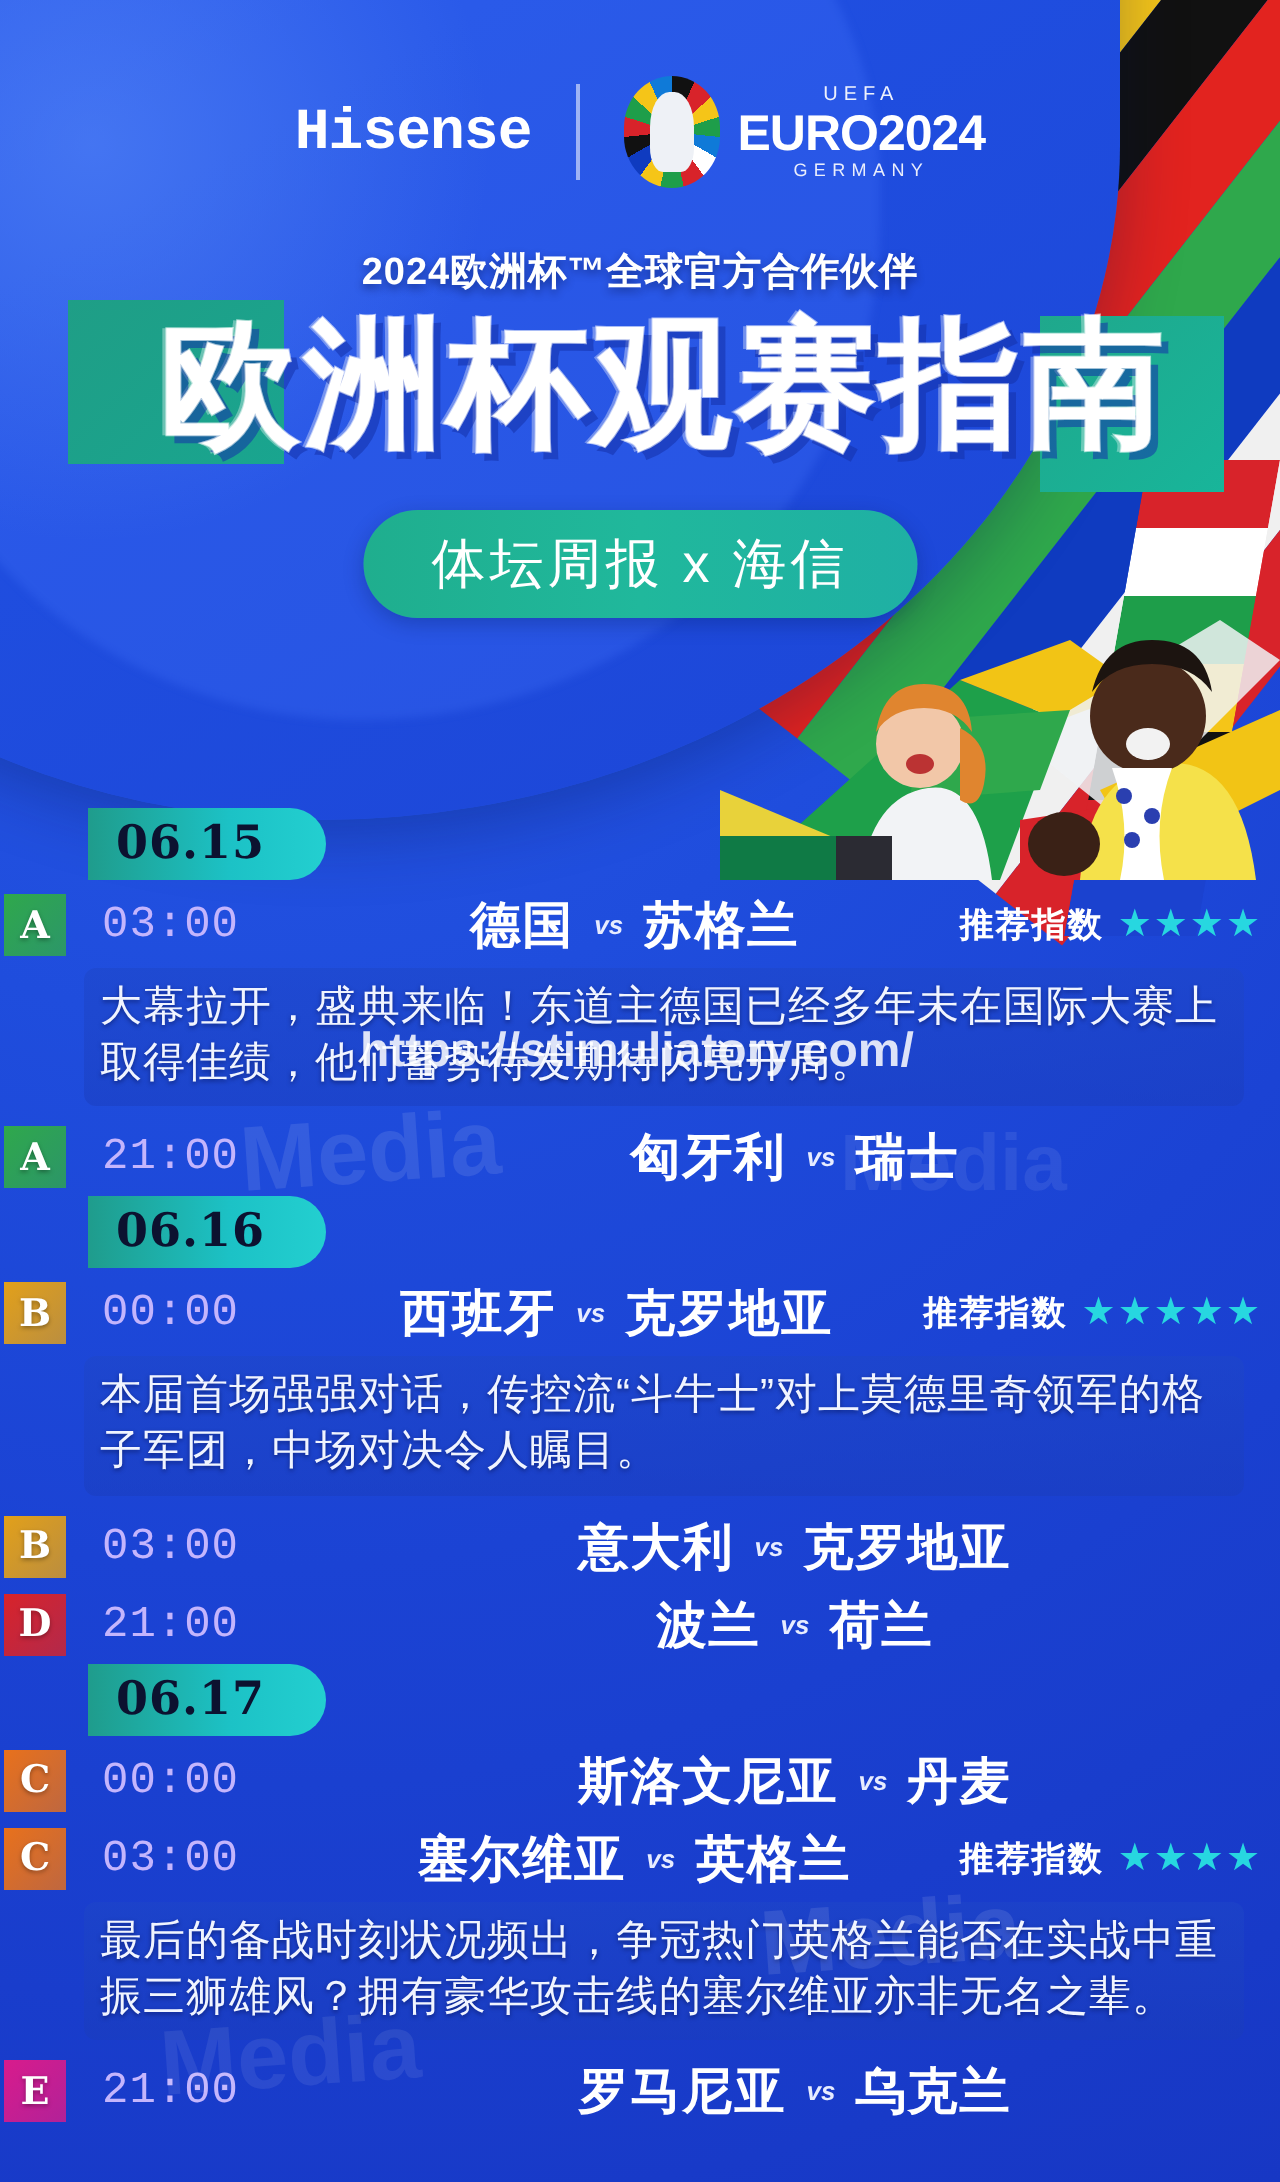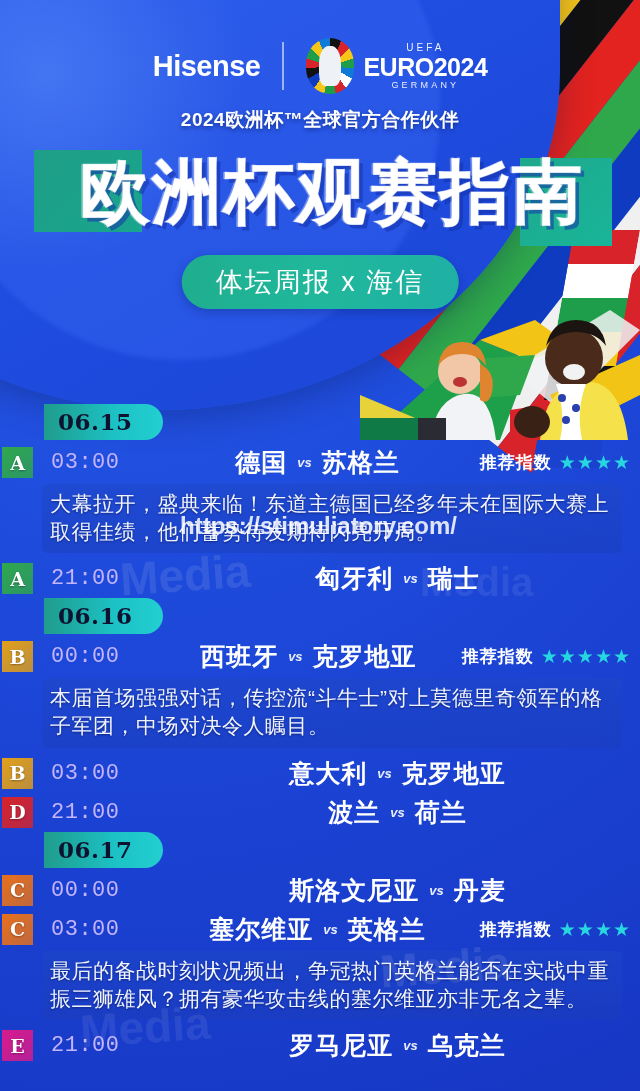--- a/index.html
+++ b/index.html
@@ -65,21 +65,21 @@
   }
   .right-stripes i{ display:block; height:34px; }
   .r1{background:#d8232a;} .r2{background:#ffffff;} .r3{background:#1e9e4a;}
   .r4{background:#f5c518;} .r5{background:#111;} .r6{background:#d8232a;} .r7{background:#1b42cf;}
 
   
   .header{ position:absolute; left:0; top:38px; width:100%; z-index:5; }
   .logo-row{ display:flex; align-items:center; justify-content:center; gap:22px; }
   .hisense{
     color:#fff; font-size:29px; font-weight:bold; letter-spacing:-.5px;
-    font-family:Liberation Sans, sans-serif;
+    font-family:Liberation Mono, monospace;
   }
   .divider{ width:2px; height:48px; background:rgba(255,255,255,.55); }
   .euro-logo{ display:flex; align-items:center; gap:9px; }
   .trophy{
     width:48px; height:56px; border-radius:50%/46%;
     background:conic-gradient(
       #111 0deg 24deg,#d8232a 24deg 48deg,#f5c518 48deg 72deg,
       #1e9e4a 72deg 96deg,#0f7ad8 96deg 120deg,#ffffff 120deg 144deg,
       #d8232a 144deg 168deg,#1e9e4a 168deg 192deg,#f5c518 192deg 216deg,
       #0f3bc0 216deg 240deg,#111 240deg 264deg,#d8232a 264deg 288deg,
@@ -88,21 +88,21 @@
   }
   .trophy:after{
     content:""; position:absolute; left:50%; top:50%; transform:translate(-50%,-50%);
     width:22px; height:40px; background:#eef1f6; border-radius:44% 44% 30% 30%;
   }
   .euro-txt{ color:#fff; line-height:1; text-align:center; }
   .uefa{ font-size:10px; letter-spacing:3px; opacity:.92; }
   .euro-main{ font-size:25px; font-weight:bold; letter-spacing:-.5px; margin:2px 0 1px; }
   .germany{ font-size:9px; letter-spacing:3.2px; opacity:.9; }
   .partner{
-    margin-top:13px; text-align:center; color:#fff;
+    margin-top:29px; text-align:center; color:#fff;
     font-size:19px; font-weight:bold; letter-spacing:.5px;
     text-shadow:0 2px 4px rgba(0,10,60,.45);
   }
 
   
   .headline{
     position:absolute; left:12px; top:146px; width:100%; text-align:center; z-index:6;
     font-size:70px; font-weight:bold; color:#fff; letter-spacing:2px;
     text-shadow: 4px 4px 0 rgba(20,50,170,.55), -2px 0 0 rgba(255,255,255,.35);
     -webkit-text-stroke:1px rgba(255,255,255,.6);

